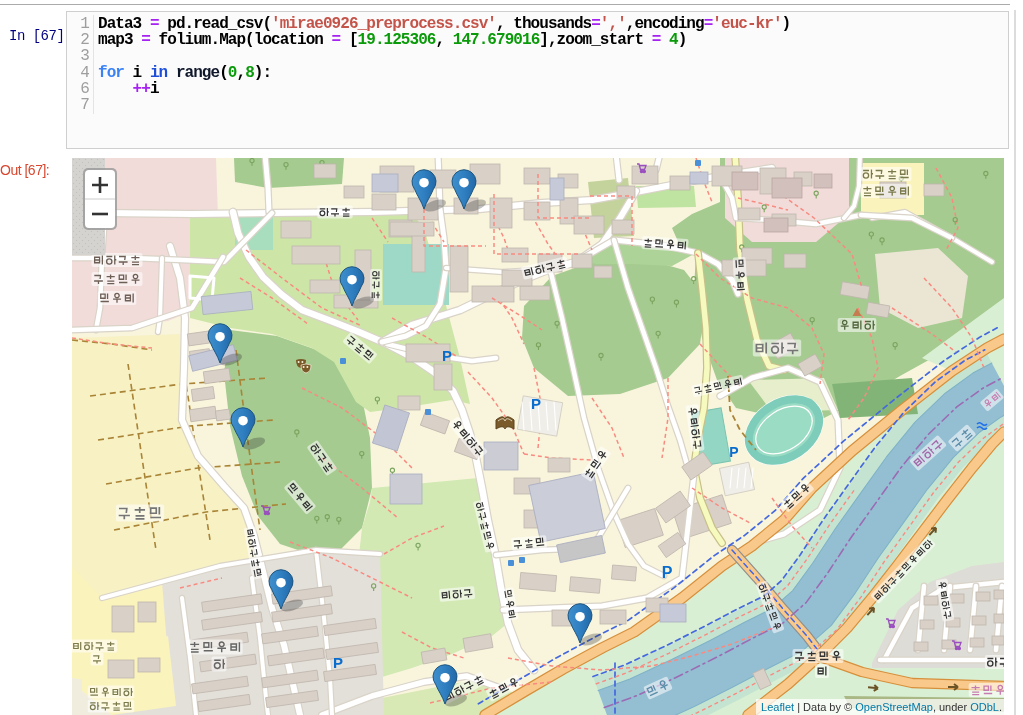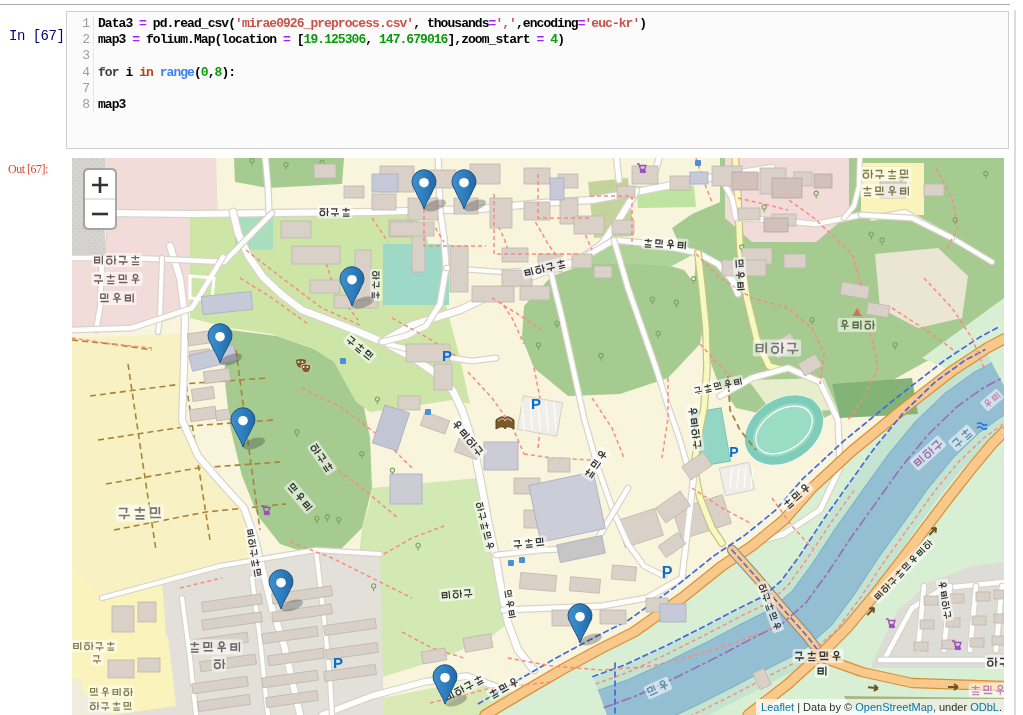--- a/index.html
+++ b/index.html
@@ -1,34 +1,34 @@
 <!DOCTYPE html>
 <html><head><meta charset="utf-8"><style>
 *{margin:0;padding:0;box-sizing:border-box}
 body{width:1023px;height:715px;background:#ffffff;font-family:"Liberation Sans",sans-serif;overflow:hidden;position:relative}
 .topline{position:absolute;left:0;top:4px;width:1010px;height:1px;background:#ababab}
 .inprompt{position:absolute;left:9px;top:28px;font-family:"Liberation Mono",monospace;font-size:14px;color:#000080;letter-spacing:-0.5px}
-.outprompt{position:absolute;left:8px;top:162px;font-family:Liberation Serif, serif;font-size:12px;color:#d8472e;letter-spacing:-0.5px}
+.outprompt{position:absolute;left:0;top:162px;font-family:Liberation Sans, sans-serif;font-size:14px;color:#d8472e;letter-spacing:-0.5px}
 .cell{position:absolute;left:66px;top:11px;width:943px;height:138px;background:#fbfbfb;border:1px solid #cfcfcf;padding-top:4px}
-.cl{height:16.2px;line-height:16.2px;white-space:pre;font-family:"Liberation Mono",monospace;font-size:13px;letter-spacing:-0.95px}
+.cl{height:16.2px;line-height:16.2px;white-space:pre;font-family:"Liberation Mono",monospace;font-size:16px;letter-spacing:-0.95px}
 .ln{display:inline-block;width:26px;text-align:right;color:#9e9e9e;padding-right:4px}
 .cd{color:#000000;padding-left:4px;border-left:1px solid #e4e4e4;font-weight:bold}
 .rightline{position:absolute;left:1014px;top:10px;width:2px;height:705px;background:#dcdcdc}
 .map{position:absolute;left:72px;top:158px;width:932px;height:557px;overflow:hidden}
 </style></head>
 <body>
 <div class="topline"></div>
 <div class="inprompt">In [67]:</div>
 <div class="cell">
     <div class="cl"><span class="ln">1</span><span class="cd">Data3 <b style="color:#a622f2">=</b> pd.read_csv(<span style="color:#c4544a">'mirae0926_preprocess.csv'</span>, thousands<b style="color:#a622f2">=</b><span style="color:#c4544a">','</span>,encoding<b style="color:#a622f2">=</b><span style="color:#c4544a">'euc-kr'</span>)</span></div>
 <div class="cl"><span class="ln">2</span><span class="cd">map3 <b style="color:#a622f2">=</b> folium.Map(location <b style="color:#a622f2">=</b> [<span style="color:#0a9a0a">19.125306</span>, <span style="color:#0a9a0a">147.679016</span>],zoom_start <b style="color:#a622f2">=</b> <span style="color:#0a9a0a">4</span>)</span></div>
 <div class="cl"><span class="ln">3</span><span class="cd"></span></div>
-<div class="cl"><span class="ln">4</span><span class="cd"><b style="color:#404040">for</b> i <b style="color:#c2410c">in</b> <span style="color:#3b82f6">range</span>(<span style="color:#0a9a0a">0</span>,<span style="color:#0a9a0a">8</span>):</span></div>
+<div class="cl"><span class="ln">4</span><span class="cd"><b style="color:#3b82f6">for</b> i <b style="color:#1d4ed8">in</b> <span style="color:#0f172a">range</span>(<span style="color:#0a9a0a">0</span>,<span style="color:#0a9a0a">8</span>):</span></div>
+<div class="cl"><span class="ln">6</span><span class="cd">&nbsp;&nbsp;&nbsp;&nbsp;<b style="color:#a622f2">++</b>i</span></div>
 <div class="cl"><span class="ln">7</span><span class="cd"></span></div>
-<div class="cl"><span class="ln">8</span><span class="cd">map3</span></div>
   </div>
 <div class="outprompt">Out [67]:</div>
 <div class="map"><svg width="932" height="557" viewBox="0 0 932 557">
 <defs>
 <linearGradient id="mgrad" x1="0" y1="0" x2="1" y2="0">
 <stop offset="0" stop-color="#418fcc"></stop>
           <stop offset="0.5" stop-color="#2f7fc1"></stop>
           <stop offset="1" stop-color="#2268a8"></stop>
 </linearGradient>
 <pattern id="dots" width="6" height="6" patternUnits="userSpaceOnUse">

